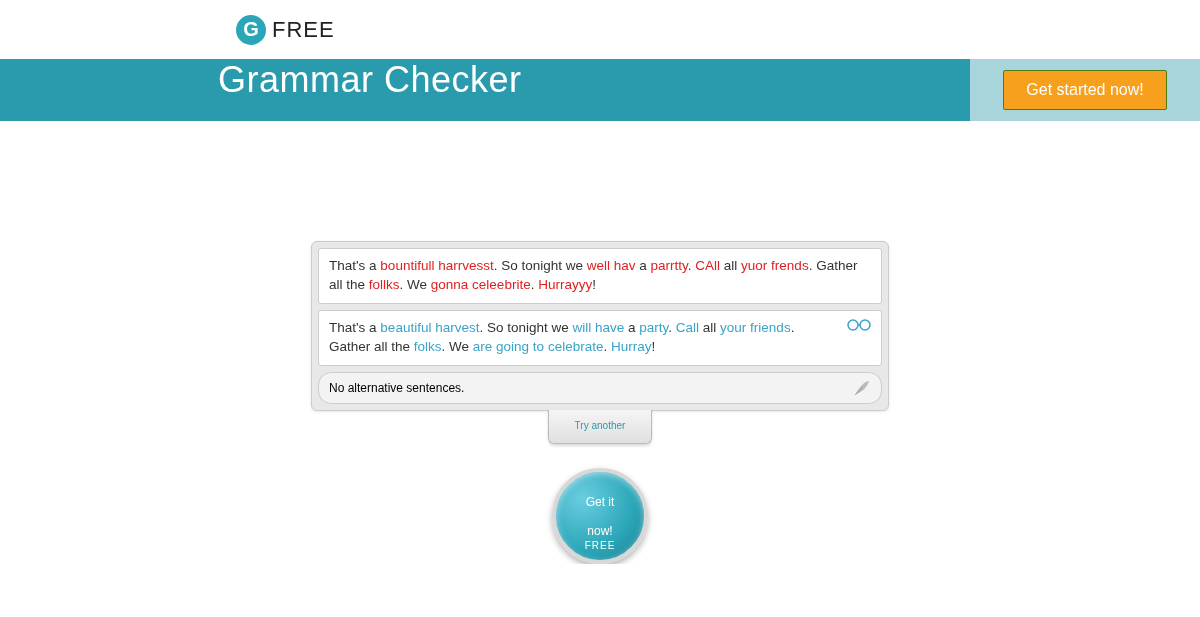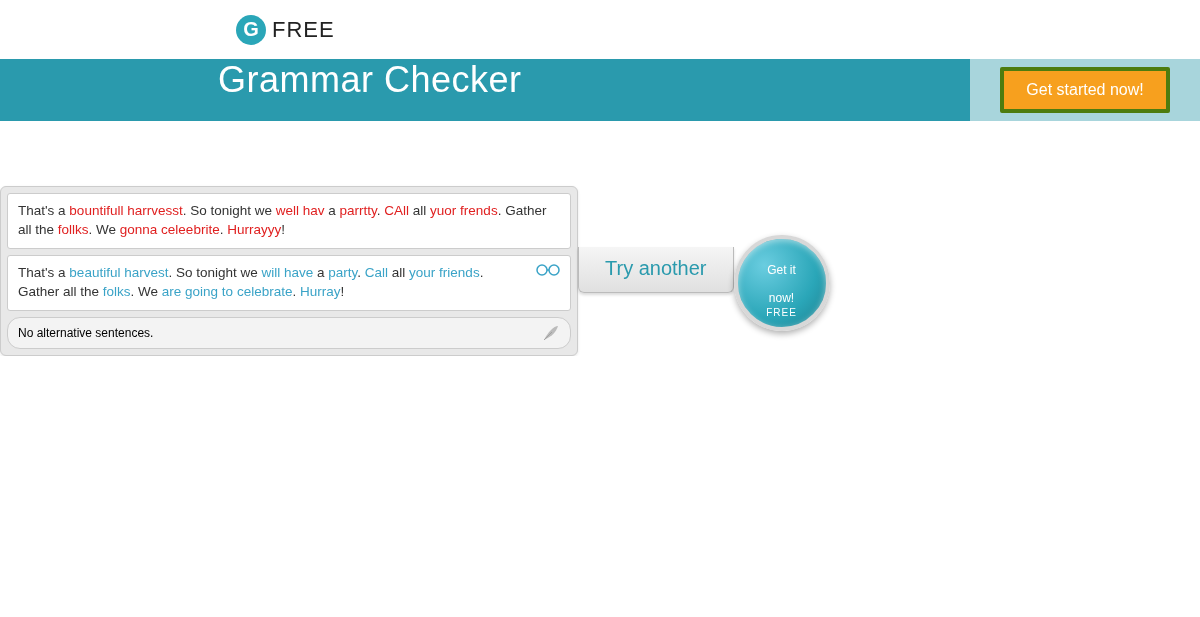--- a/index.html
+++ b/index.html
@@ -67,30 +67,30 @@
       background: #a8d5dc;
       display: flex;
       align-items: center;
       justify-content: center;
     }
     .cta-orange {
       background: #f7a01e;
       color: #fff;
       padding: 10px 22px;
       font-size: 16px;
-      border: 4px solid #4d7c0f;
+      border: 1px solid #4d7c0f;
       border-radius: 2px;
       cursor: pointer;
     }
 
     .content {
       display: flex;
-      flex-direction: row;
-      align-items: center;
-      padding-top: 65px;
+      flex-direction: column;
+      align-items: center;
+      padding-top: 120px;
     }
 
     .checker-panel {
       width: 578px;
       background: #e8e8e8;
       border: 1px solid #ccc;
       border-radius: 6px;
       padding: 6px;
       box-shadow: 0 1px 3px rgba(0,0,0,0.1);
     }
@@ -138,21 +138,21 @@
       display: flex;
       justify-content: center;
       margin-top: -1px;
     }
     .try-another-btn {
       background: linear-gradient(#f5f5f5, #e0e0e0);
       border: 1px solid #bbb;
       border-top: none;
       border-radius: 0 0 6px 6px;
       padding: 10px 26px 12px;
-      font-size: 20px;
+      font-size: 10px;
       color: #2a9aad;
       cursor: pointer;
       box-shadow: 0 2px 3px rgba(0,0,0,0.15);
     }
 
     .get-it-wrap {
       margin-top: 24px;
       display: flex;
       justify-content: center;
     }

